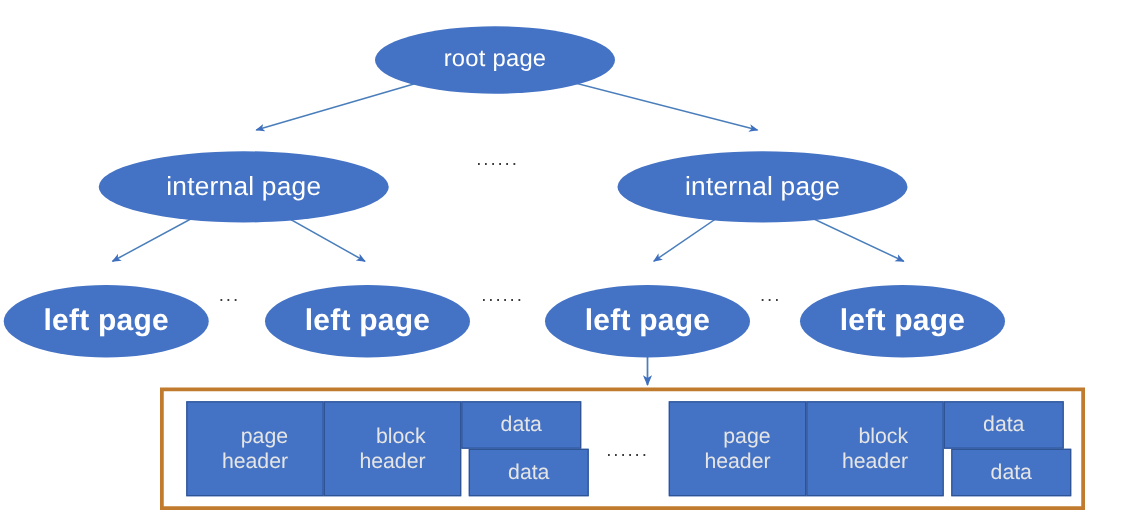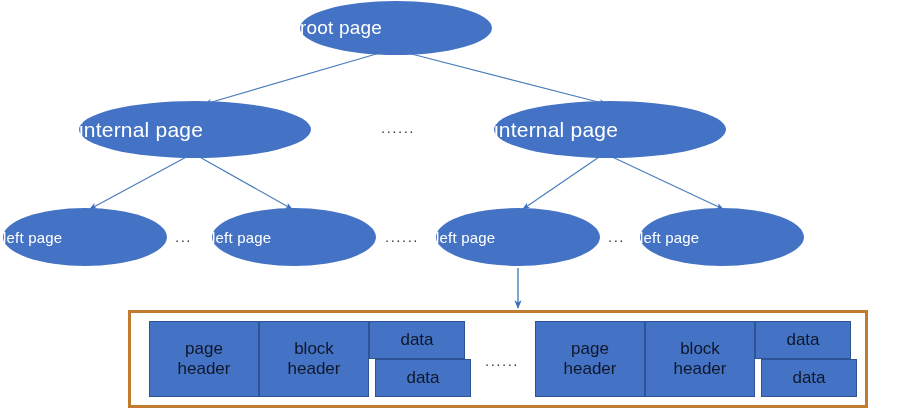--- a/index.html
+++ b/index.html
@@ -22,33 +22,34 @@
     left: 0;
     top: 0;
     width: 900px;
     height: 413px;
     pointer-events: none;
   }
   .node {
     position: absolute;
     display: flex;
     align-items: center;
-    justify-content: flex-start;
+    justify-content: center;
     border-radius: 50%;
     background: #4472C4;
     color: #ffffff;
     font-size: 19px;
     font-weight: 400;
     letter-spacing: 0.2px;
     white-space: nowrap;
     box-sizing: border-box;
+    margin-top: 20px;
   }
   .node-root   { font-size: 19px; }
   .node-internal { font-size: 21px; }
-  .node-leaf   { font-size: 15px; }
+  .node-leaf   { font-size: 24px; font-weight: bold; }
 
   .dots {
     position: absolute;
     color: #3a3a3a;
     font-size: 15px;
     letter-spacing: 1.5px;
     line-height: 1;
     white-space: nowrap;
     font-family: "Liberation Sans", sans-serif;
   }
@@ -62,27 +63,27 @@
 
   .page-group {
     position: absolute;
     top: 0;
     height: 100%;
   }
   .cell {
     position: absolute;
     background: #4472C4;
     border: 1px solid #2F5496;
-    color: #0f172a;
+    color: #e5e5e5;
     display: flex;
     align-items: center;
     justify-content: center;
     font-size: 17px;
     line-height: 1.15;
-    text-align: center;
+    text-align: right;
     box-sizing: border-box;
     white-space: pre-line;
   }
   .cell-tall { top: 0; height: 100%; }
 </style>
 </head>
 <body>
 
 <div id="diagram">
 

